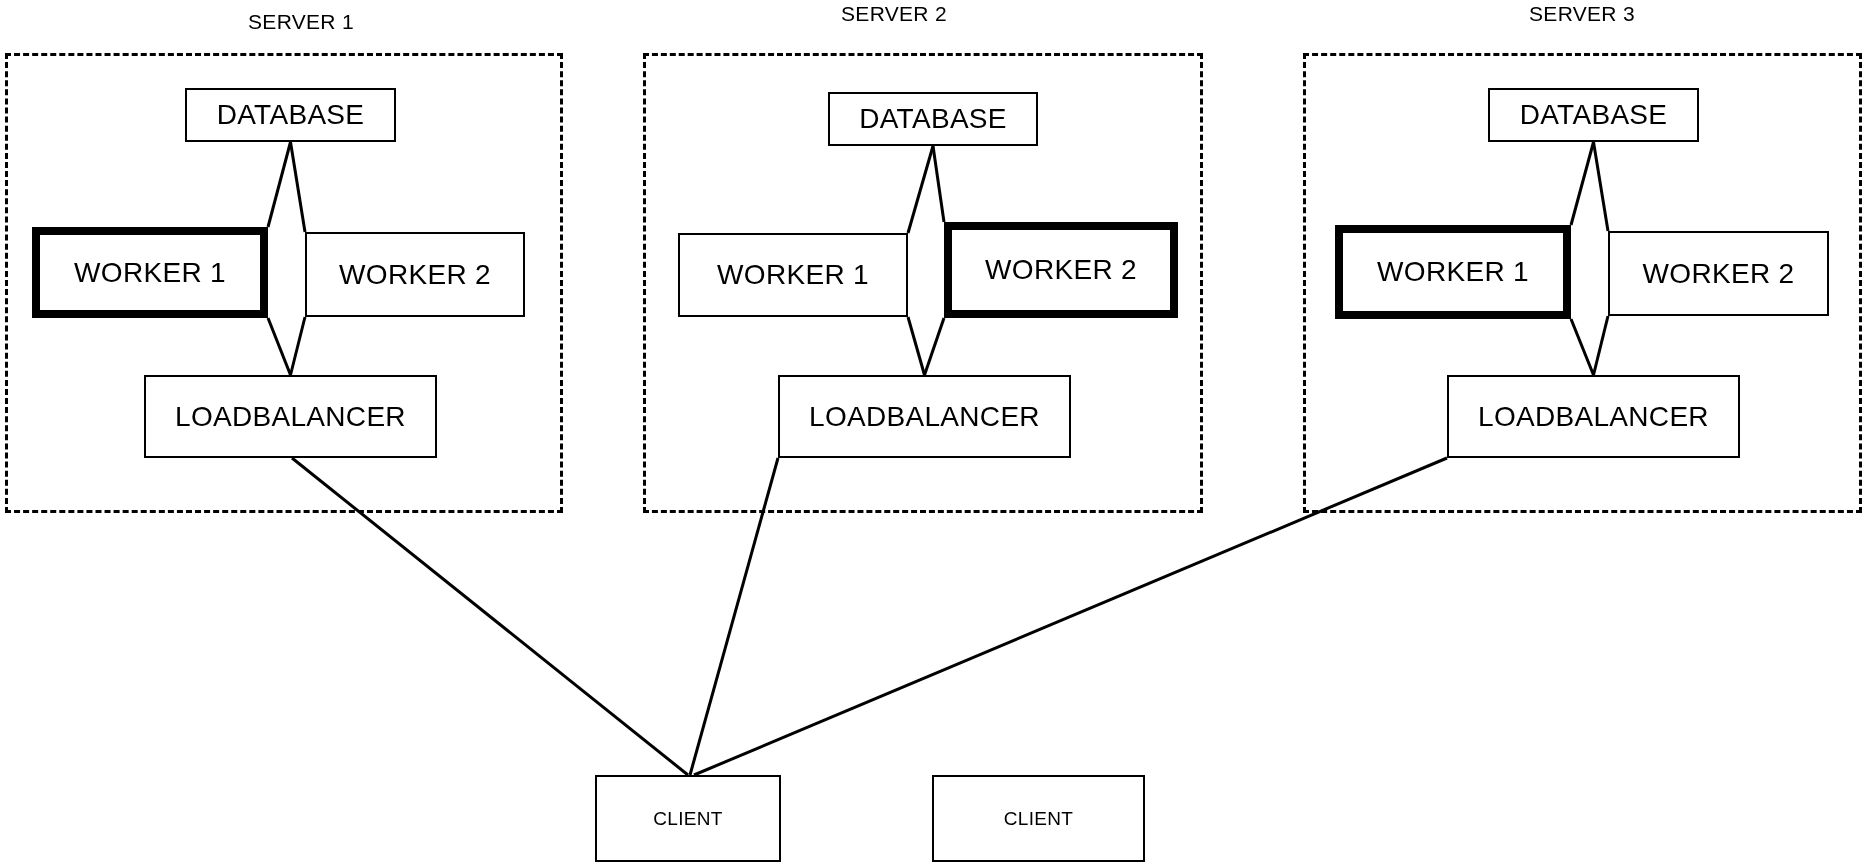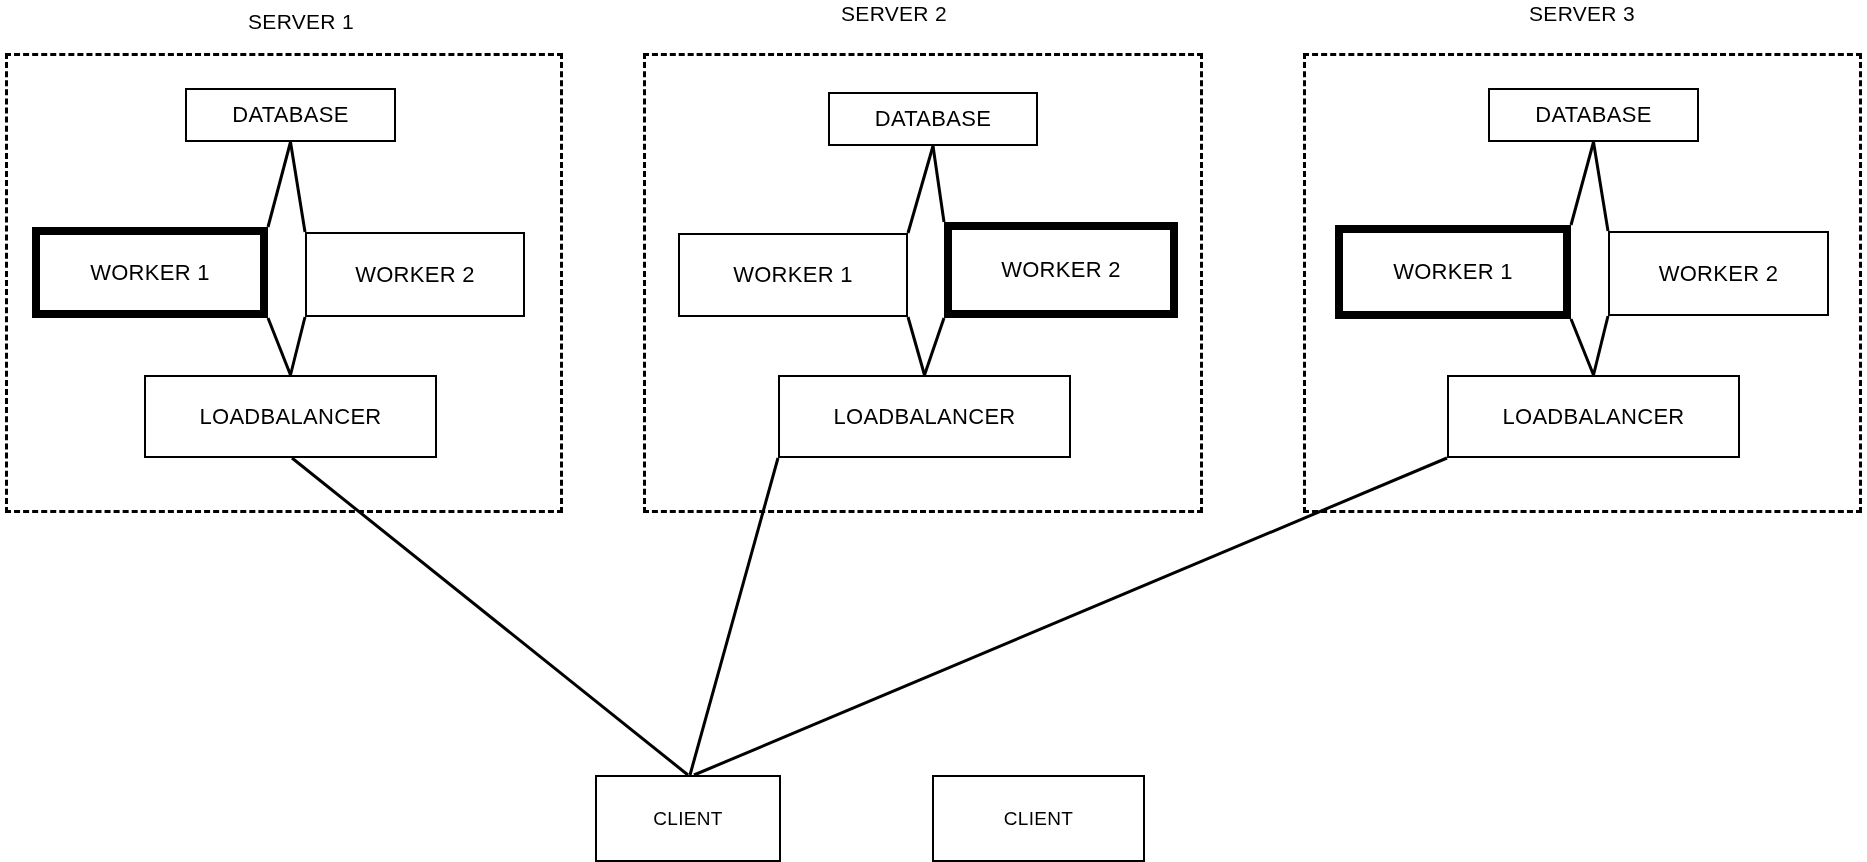--- a/index.html
+++ b/index.html
@@ -39,21 +39,21 @@
     background: transparent;
   }
   .node {
     position: absolute;
     box-sizing: border-box;
     background: #ffffff;
     border: 2.5px solid #000000;
     display: flex;
     align-items: center;
     justify-content: center;
-    font-size: 22px;
+    font-size: 28px;
     color: #000000;
     letter-spacing: 0.3px;
     white-space: nowrap;
     z-index: 4;
   }
   .node.bold {
     border-width: 8px;
     z-index: 6;
   }
   .node.client {

